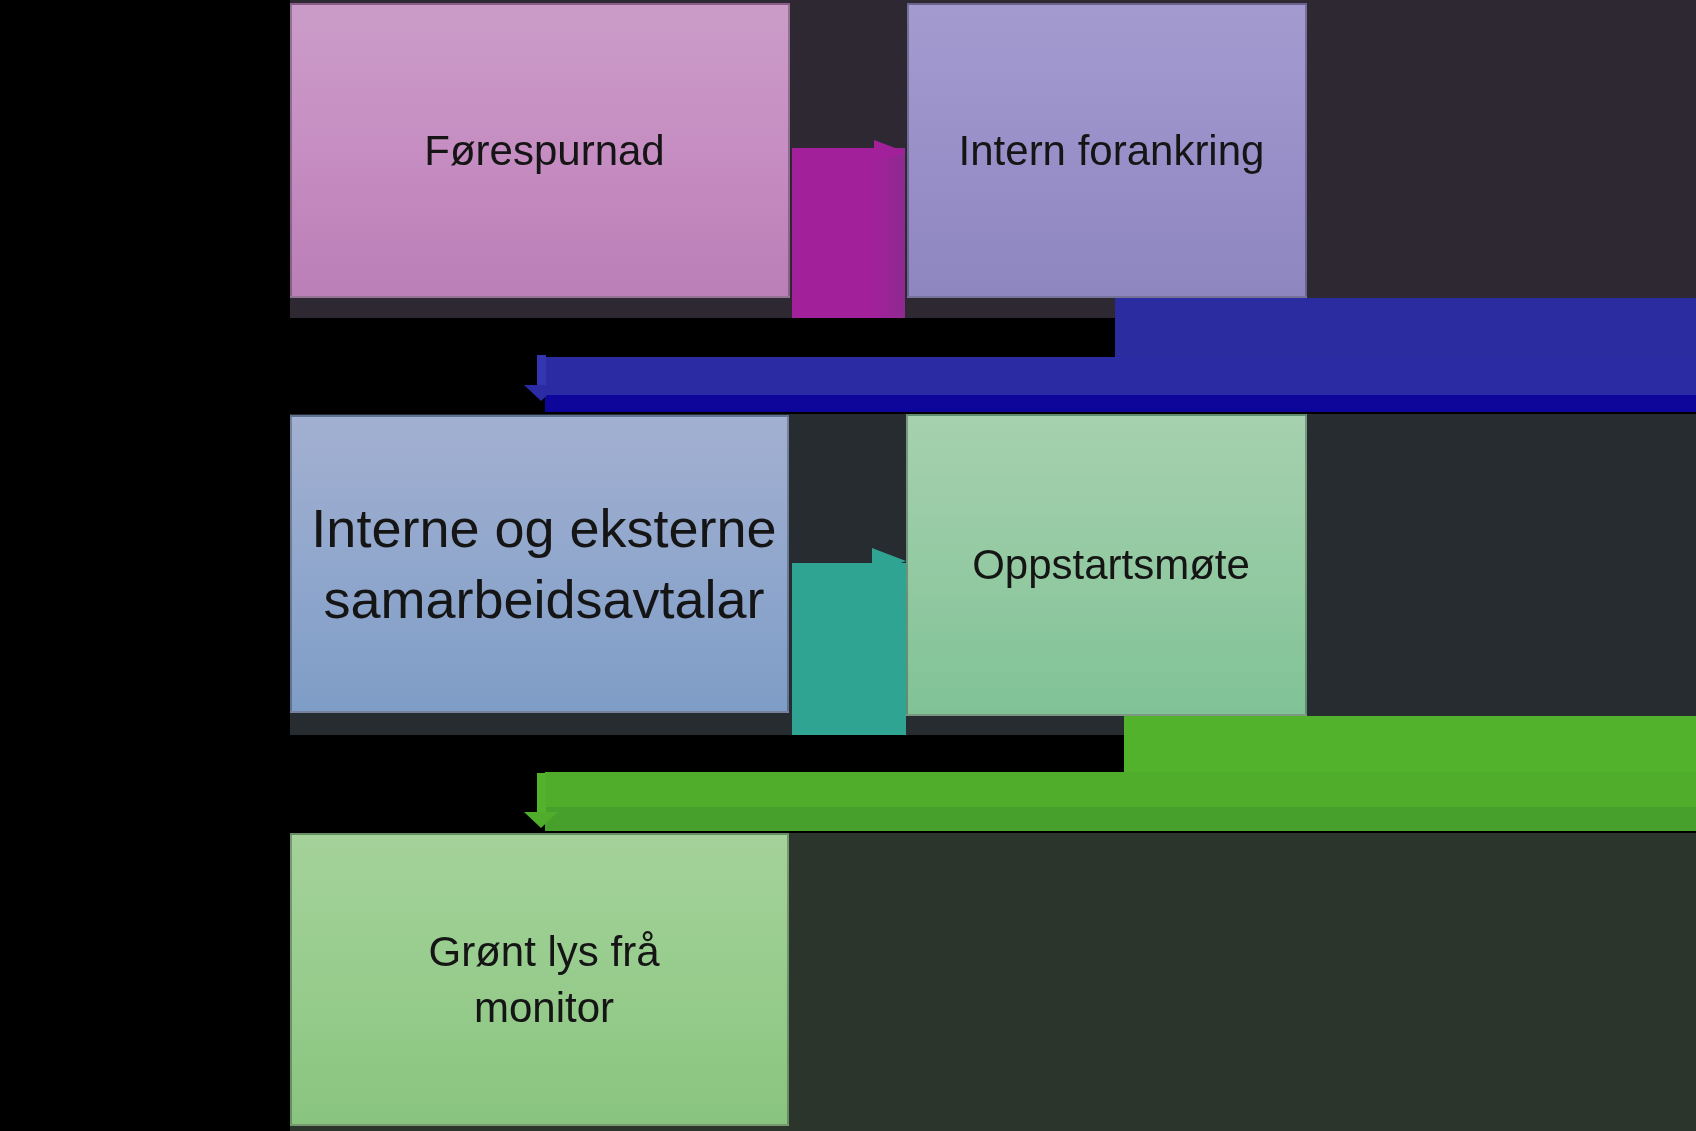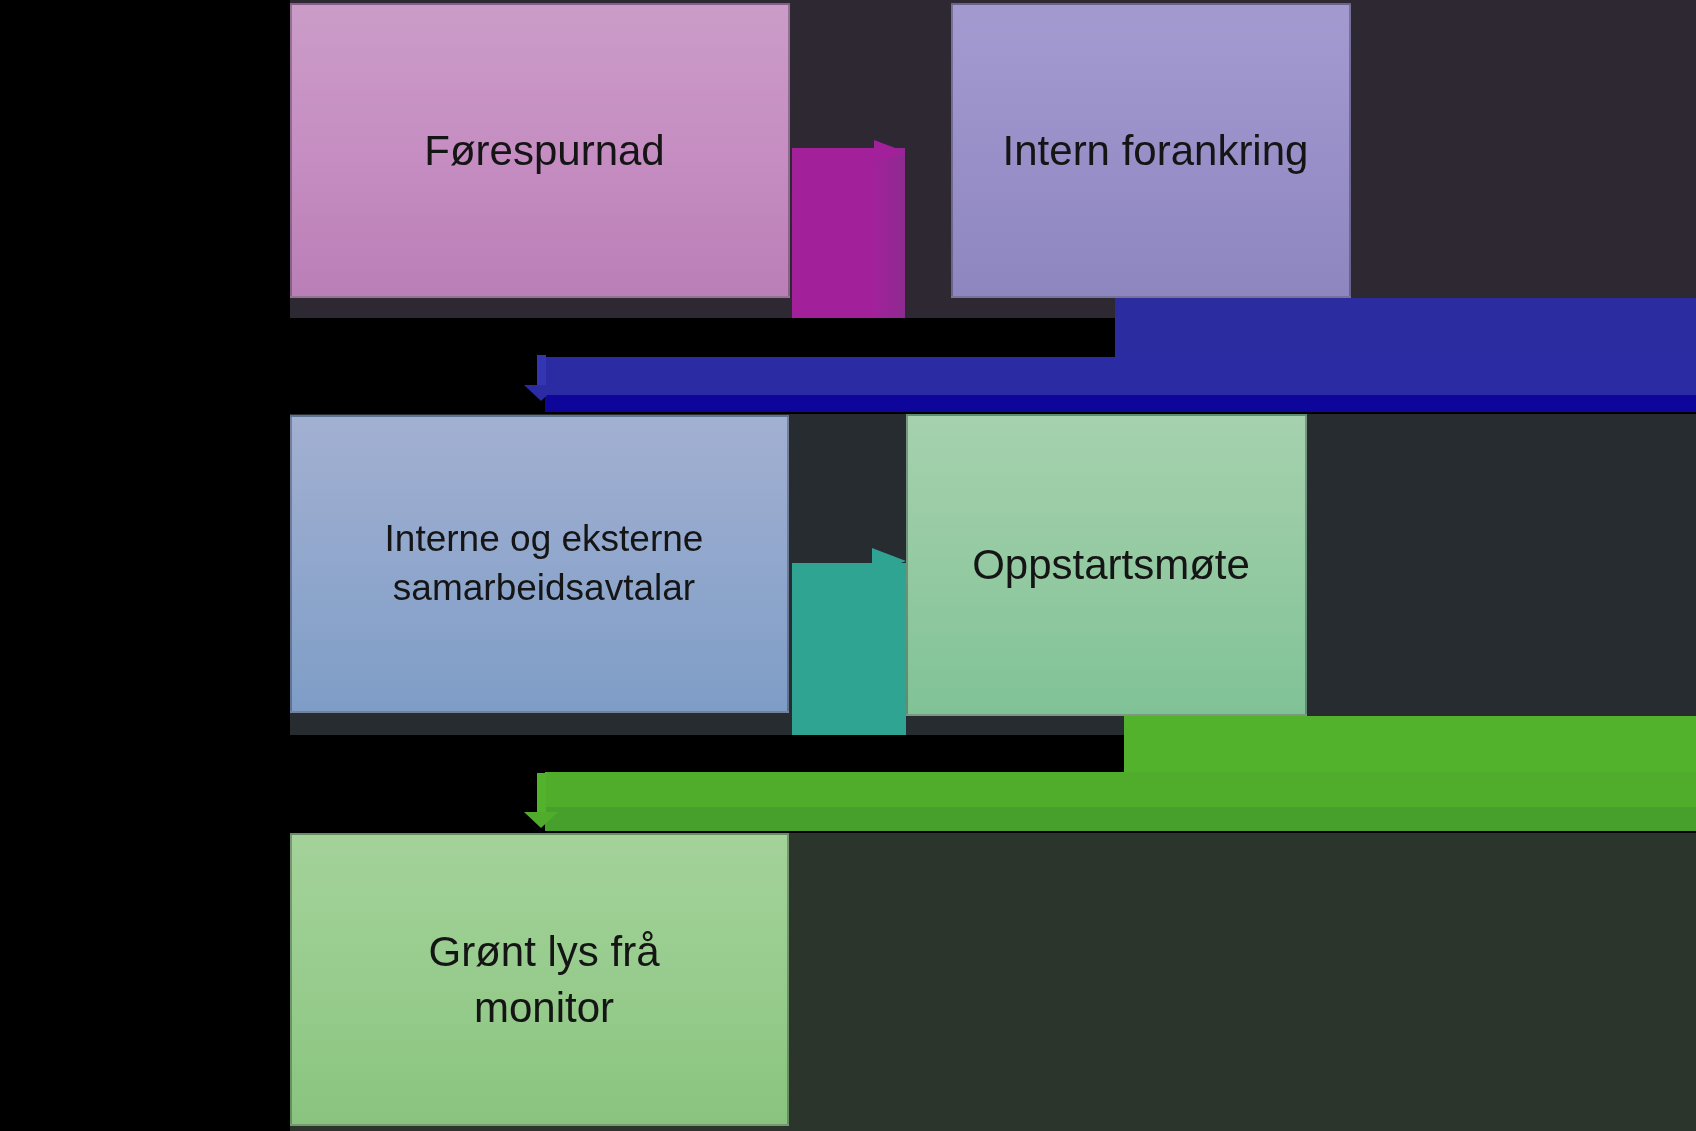--- a/index.html
+++ b/index.html
@@ -42,22 +42,22 @@
 
   
   .node{
     display:flex;flex-direction:column;align-items:center;justify-content:center;
     text-align:left;color:#151515;font-size:42px;line-height:1.32;
     border:2px solid rgba(20,20,30,0.30);box-sizing:border-box;padding-left:9px;
   }
   .node-forespurnad{left:290px;top:3px;width:500px;height:295px;
     background:linear-gradient(180deg,#CB9CC8 0%,#C58CC1 55%,#BA7FB6 100%);}
   .node-intern{left:907px;top:3px;width:400px;height:295px;
-    background:linear-gradient(180deg,#A39BD0 0%,#988FC8 55%,#8E86BF 100%);margin-left:44px;}
-  .node-samarbeid{left:290px;top:415px;width:499px;height:298px;font-size:37px;
+    background:linear-gradient(180deg,#A39BD0 0%,#988FC8 55%,#8E86BF 100%);}
+  .node-samarbeid{left:290px;top:415px;width:499px;height:298px;font-size:54px;
     background:linear-gradient(180deg,#A2B0D1 0%,#8FA6CC 55%,#7E9DC6 100%);}
   .node-oppstart{left:906px;top:414px;width:401px;height:302px;
     background:linear-gradient(180deg,#A6D1AE 0%,#92C9A1 55%,#80C296 100%);}
   .node-gront{left:290px;top:833px;width:499px;height:293px;
     background:linear-gradient(180deg,#A4D29A 0%,#96CB8C 55%,#89C47F 100%);}
 </style>
 </head>
 <body>
 
 <div class="canvas">

